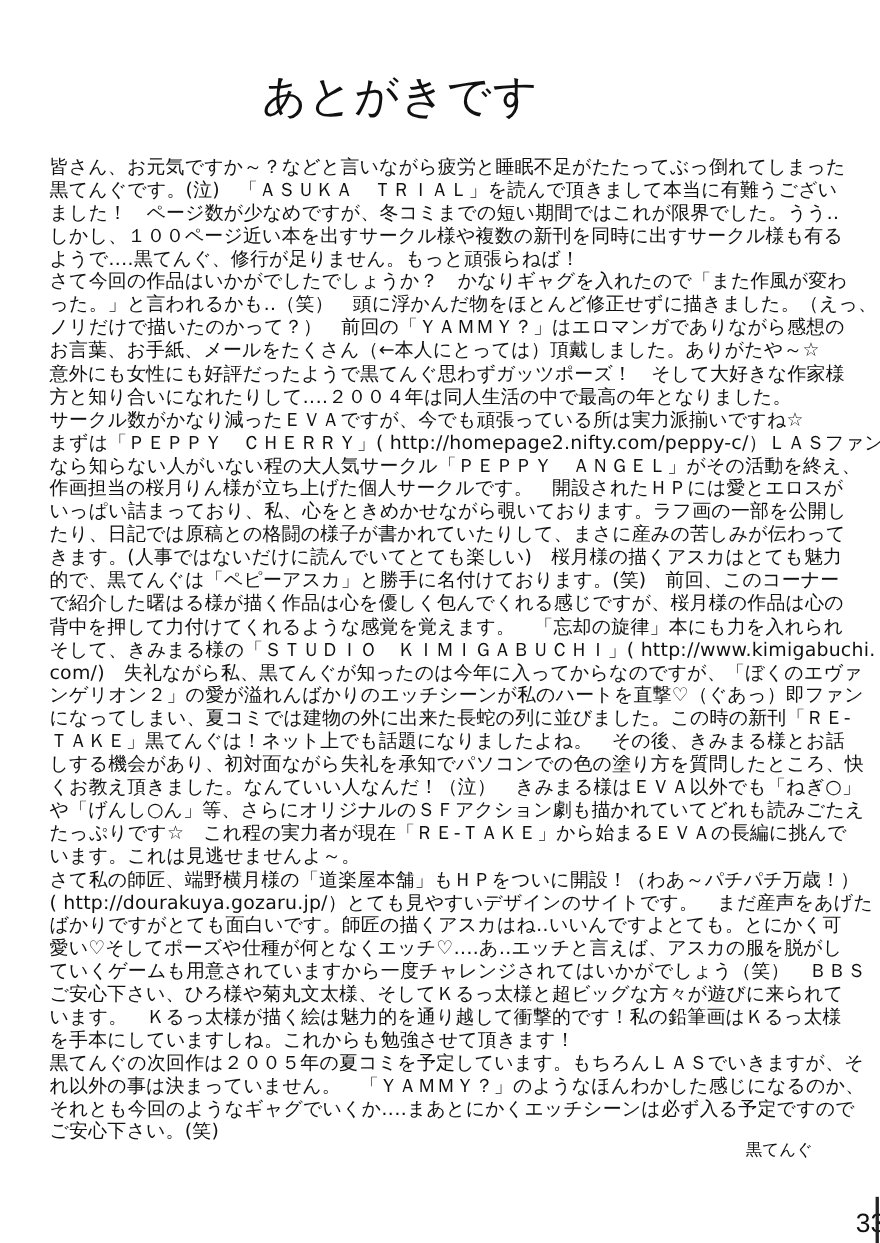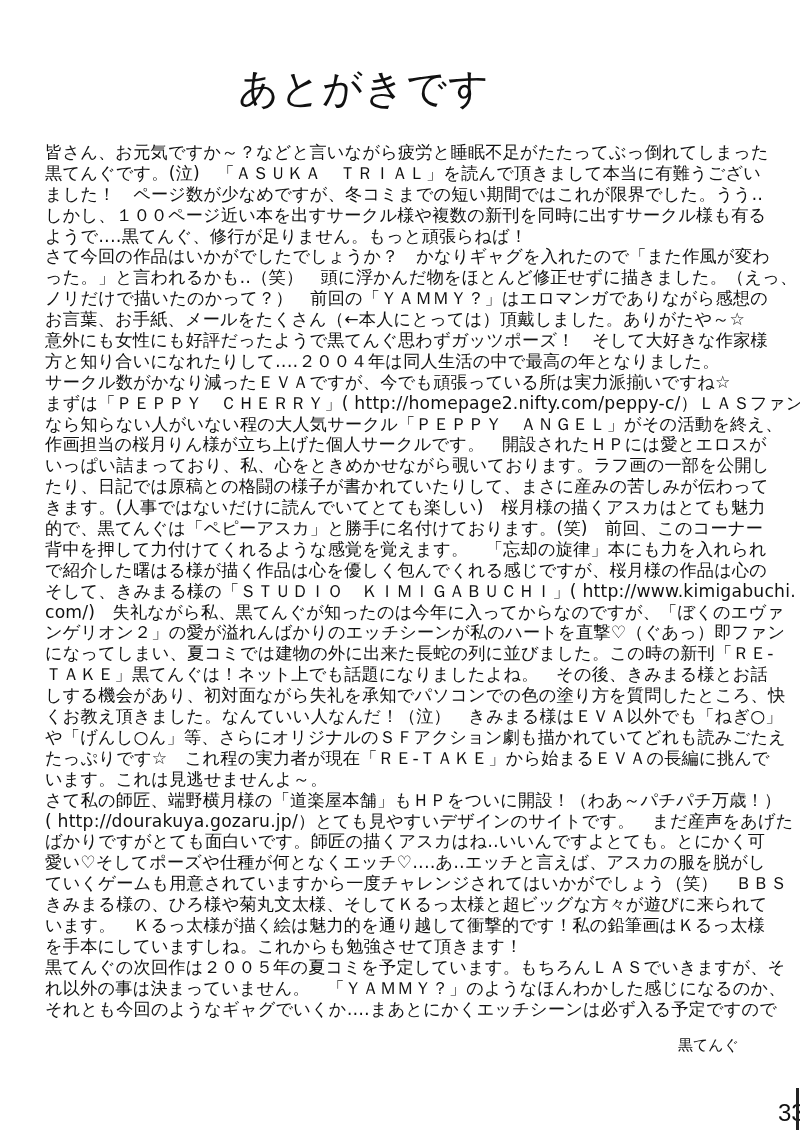--- a/index.html
+++ b/index.html
@@ -83,41 +83,42 @@
     <div class="line">意外にも女性にも好評だったようで黒てんぐ思わずガッツポーズ！　そして大好きな作家様</div>
     <div class="line">方と知り合いになれたりして‥‥２００４年は同人生活の中で最高の年となりました。</div>
     <div class="line">サークル数がかなり減ったＥＶＡですが、今でも頑張っている所は実力派揃いですね☆</div>
     <div class="line">まずは「ＰＥＰＰＹ　ＣＨＥＲＲＹ」( http://homepage2.nifty.com/peppy-c/）ＬＡＳファン</div>
     <div class="line">なら知らない人がいない程の大人気サークル「ＰＥＰＰＹ　ＡＮＧＥＬ」がその活動を終え、</div>
     <div class="line">作画担当の桜月りん様が立ち上げた個人サークルです。　開設されたＨＰには愛とエロスが</div>
     <div class="line">いっぱい詰まっており、私、心をときめかせながら覗いております。ラフ画の一部を公開し</div>
     <div class="line">たり、日記では原稿との格闘の様子が書かれていたりして、まさに産みの苦しみが伝わって</div>
     <div class="line">きます。(人事ではないだけに読んでいてとても楽しい)　桜月様の描くアスカはとても魅力</div>
     <div class="line">的で、黒てんぐは「ペピーアスカ」と勝手に名付けております。(笑)　前回、このコーナー</div>
+    <div class="line">で紹介した曙はる様が描く作品は心を優しく包んでくれる感じですが、桜月様の作品は心の</div>
     <div class="line">背中を押して力付けてくれるような感覚を覚えます。　「忘却の旋律」本にも力を入れられ</div>
-    <div class="line">で紹介した曙はる様が描く作品は心を優しく包んでくれる感じですが、桜月様の作品は心の</div>
     <div class="line">そして、きみまる様の「ＳＴＵＤＩＯ　ＫＩＭＩＧＡＢＵＣＨＩ」( http://www.kimigabuchi.</div>
     <div class="line">com/)　失礼ながら私、黒てんぐが知ったのは今年に入ってからなのですが、「ぼくのエヴァ</div>
     <div class="line">ンゲリオン２」の愛が溢れんばかりのエッチシーンが私のハートを直撃♡（ぐあっ）即ファン</div>
     <div class="line">になってしまい、夏コミでは建物の外に出来た長蛇の列に並びました。この時の新刊「ＲＥ-</div>
     <div class="line">ＴＡＫＥ」黒てんぐは！ネット上でも話題になりましたよね。　その後、きみまる様とお話</div>
     <div class="line">しする機会があり、初対面ながら失礼を承知でパソコンでの色の塗り方を質問したところ、快</div>
     <div class="line">くお教え頂きました。なんていい人なんだ！（泣）　きみまる様はＥＶＡ以外でも「ねぎ○」</div>
     <div class="line">や「げんし○ん」等、さらにオリジナルのＳＦアクション劇も描かれていてどれも読みごたえ</div>
     <div class="line">たっぷりです☆　これ程の実力者が現在「ＲＥ-ＴＡＫＥ」から始まるＥＶＡの長編に挑んで</div>
     <div class="line">います。これは見逃せませんよ～。</div>
     <div class="line">さて私の師匠、端野横月様の「道楽屋本舗」もＨＰをついに開設！（わあ～パチパチ万歳！）</div>
     <div class="line">( http://dourakuya.gozaru.jp/）とても見やすいデザインのサイトです。　まだ産声をあげた</div>
     <div class="line">ばかりですがとても面白いです。師匠の描くアスカはね‥いいんですよとても。とにかく可</div>
     <div class="line">愛い♡そしてポーズや仕種が何となくエッチ♡‥‥あ‥エッチと言えば、アスカの服を脱がし</div>
     <div class="line">ていくゲームも用意されていますから一度チャレンジされてはいかがでしょう（笑）　ＢＢＳ</div>
-    <div class="line">きみまる様の、ひろ様や菊丸文太様、そしてＫるっ太様と超ビッグな方々が遊びに来られて</div>
+    <div class="line">ご安心下さい、ひろ様や菊丸文太様、そしてＫるっ太様と超ビッグな方々が遊びに来られて</div>
     <div class="line">います。　Ｋるっ太様が描く絵は魅力的を通り越して衝撃的です！私の鉛筆画はＫるっ太様</div>
     <div class="line">を手本にしていますしね。これからも勉強させて頂きます！</div>
     <div class="line">黒てんぐの次回作は２００５年の夏コミを予定しています。もちろんＬＡＳでいきますが、そ</div>
     <div class="line">れ以外の事は決まっていません。　「ＹＡＭＭＹ？」のようなほんわかした感じになるのか、</div>
     <div class="line">それとも今回のようなギャグでいくか‥‥まあとにかくエッチシーンは必ず入る予定ですので</div>
+    <div class="line">ご安心下さい。(笑)</div>
   </div>
 
   <div class="signature">黒てんぐ</div>
   <div class="page-number">33</div>
   <div class="edge-mark"></div>
 </div>
 
 </body></html>

